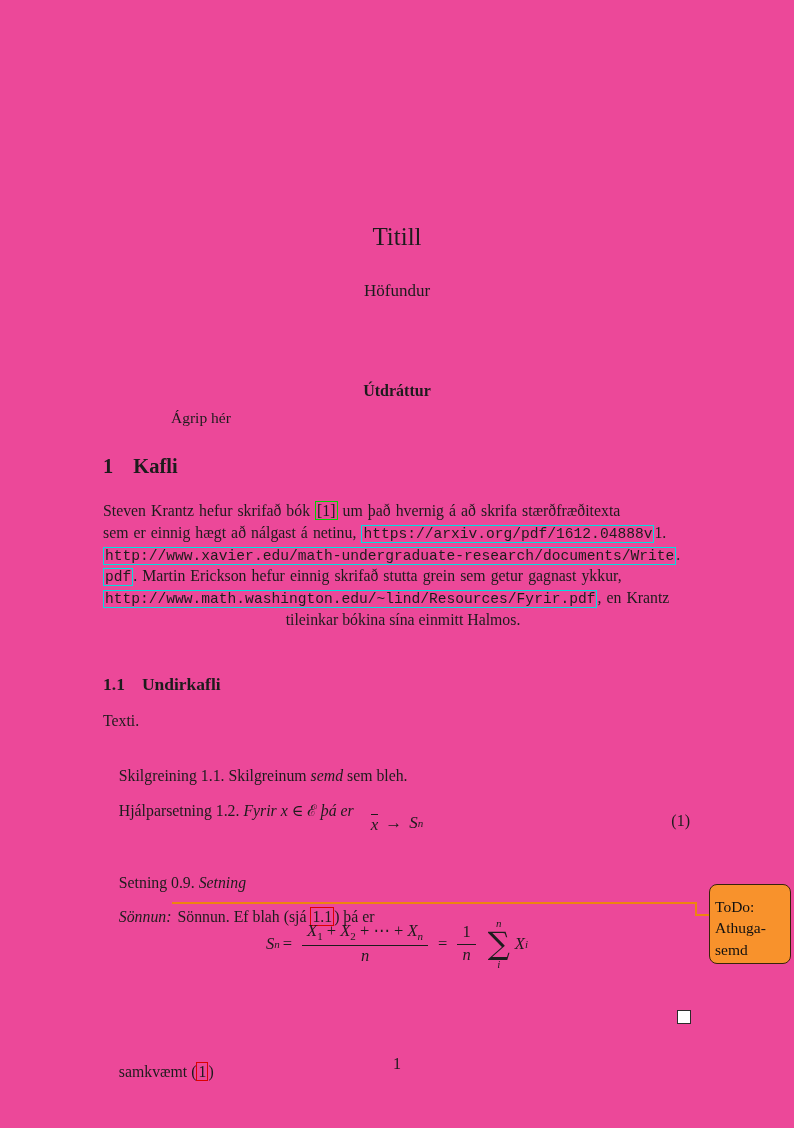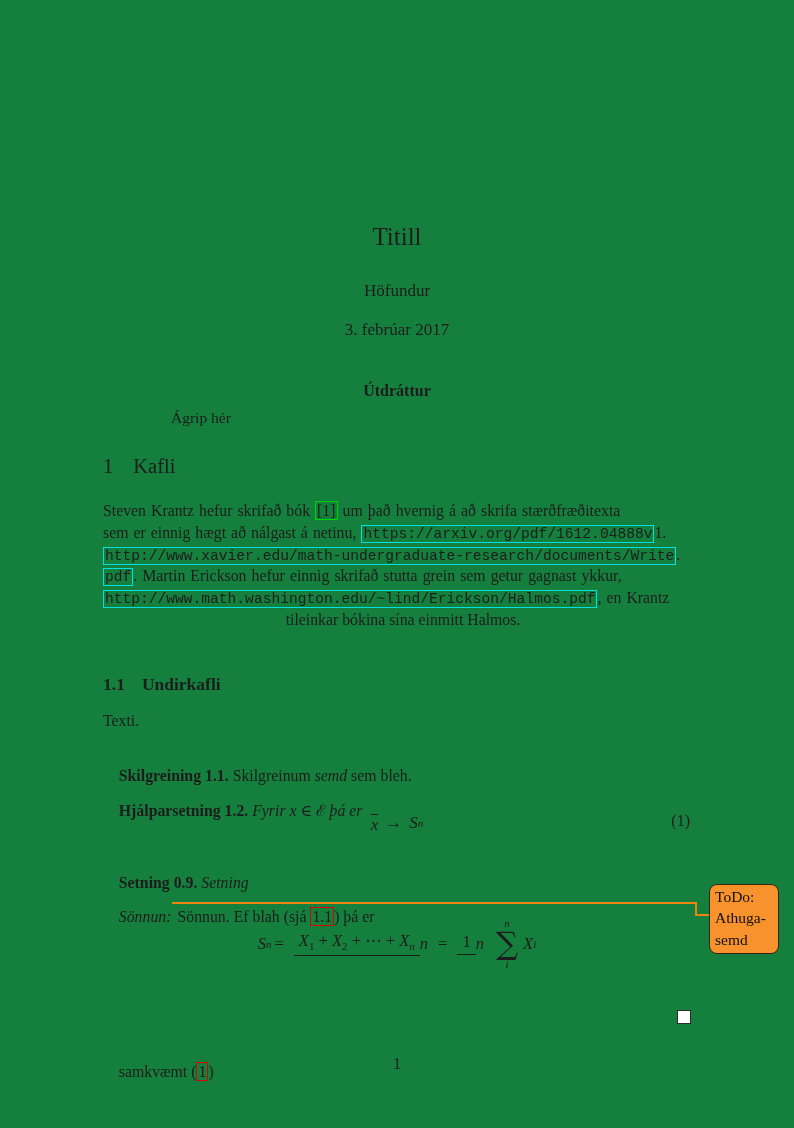--- a/index.html
+++ b/index.html
@@ -1,116 +1,115 @@
 <!DOCTYPE html>
 <html style="--url-border: #00e0e0; --cite-border: #00d400; --ref-border: #dd0000; --todo-fill: #f8922c; --todo-border: #38230a; --todo-line: #ee8410;"><head>
 <meta charset="utf-8">
 <style>
   html, body { margin: 0; padding: 0; background: #ffffff; }
   .page {
     position: relative;
     width: 794px;
     height: 1128px;
-    background: #15803d;
+    background: #ec4899;
     overflow: hidden;
     font-family: "Liberation Serif", "DejaVu Serif", serif;
     color: #1c1c1c;
   }
   .center { position: absolute; left: 0; width: 794px; text-align: center; }
 
   .doc-title  { top: 223px; font-size: 25px; }
   .doc-author { top: 281px; font-size: 17px; }
   .doc-date   { top: 320px; font-size: 17px; }
 
   .abs-head { top: 382px; font-size: 16px; font-weight: bold; }
   .abs-body { position: absolute; left: 171px; top: 409px; font-size: 15.5px; }
 
-  .sec  { position: absolute; left: 103px; top: 455px; font-size: 20.5px; font-weight: normal; }
+  .sec  { position: absolute; left: 103px; top: 455px; font-size: 20.5px; font-weight: bold; }
   .sec-num { margin-right: 20px; }
   .subsec { position: absolute; left: 103px; top: 674px; font-size: 17.5px; font-weight: bold; }
   .subsec-num { margin-right: 17px; }
 
   .para { position: absolute; left: 103px; top: 500px; width: 600px; font-size: 15.8px; }
   .pline { height: 21.8px; line-height: 21.8px; white-space: pre; word-spacing: 1.1px; }
   .pline.last { word-spacing: normal; text-align: center; }
 
   .urlbox {
     font-family: "Liberation Mono", "DejaVu Sans Mono", monospace;
     font-size: 14.6px;
     border: 1.5px solid var(--url-border);
     padding: 0px 1px;
   }
   .citebox { border: 1.5px solid var(--cite-border); padding: 0 1px; }
   .refbox  { border: 1.2px solid var(--ref-border); padding: 0 1px; }
 
   .bodyline { position: absolute; left: 103px; font-size: 15.8px; line-height: 21px; white-space: pre; }
-  .thmhead { font-weight: bold; }
+  .thmhead { font-weight: normal; }
   .em { font-style: italic; }
   .mi { font-style: italic; }
 
   .msub { font-size: 11px; font-style: italic; vertical-align: -3.5px; }
   .msubd { font-size: 11px; font-style: normal; vertical-align: -3.5px; }
 
   .eq1row { position: absolute; left: 0; top: 810px; width: 794px; height: 26px;
             display: flex; align-items: center; justify-content: center; font-size: 17px; }
   .eqnum { position: absolute; right: 104px; top: 812px; font-size: 16px; }
   .xbar { display: inline-block; border-top: 1.4px solid #1c1c1c; padding-top: 1px; line-height: 1; }
   .arrow { margin: 0 7px; }
 
   .eq2row { position: absolute; left: 0; top: 913px; width: 794px; height: 62px;
             display: flex; align-items: center; justify-content: center; font-size: 16.5px; }
-  .frac { display: inline-flex; align-items: center; margin: 8px 7px; }
+  .frac { display: inline-flex; flex-direction: column; align-items: center; margin: 8px 7px; }
   .frac .num { border-bottom: 1.3px solid #1c1c1c; padding: 0 5px 2px 5px; line-height: 1.15; }
   .frac .den { padding-top: 1px; line-height: 1.15; }
   .sum { display: inline-flex; flex-direction: column; align-items: center; margin: 0 5px; line-height: 1; }
   .sum .lim { font-size: 11px; font-style: italic; line-height: 1; }
   .sum .sigma { font-size: 31px; line-height: 0.95;
                 font-family: "DejaVu Serif", "DejaVu Sans", serif; font-style: normal; }
   .eqsign { margin: 0 3px; }
 
   .proof-label { font-style: italic; margin-right: 6px; }
 
   .todo-note {
-    position: absolute; left: 709px; top: 884px; width: 70px; box-sizing: border-box;
+    position: absolute; left: 709px; top: 884px; width: 82px; box-sizing: border-box;
     background: var(--todo-fill); border: 1.6px solid var(--todo-border);
-    border-radius: 8px; padding: 1px 5px 3px 5px;
+    border-radius: 8px; padding: 11px 5px 3px 5px;
     font-size: 15.5px; line-height: 21.3px; color: #101010;
   }
   .todo-line { position: absolute; background: var(--todo-line); }
   .tl-underline { left: 172px; top: 902px; width: 525px; height: 2px; }
   .tl-vert     { left: 695px; top: 902px; width: 2px;  height: 14px; }
   .tl-stub     { left: 695px; top: 914px; width: 15px; height: 2px; }
 
   .qed { position: absolute; left: 677px; top: 1010px; width: 12px; height: 12px;
          border: 1.6px solid #2b2b2b; background: #ffffff; }
 
   .pageno { top: 1055px; font-size: 16px; }
 </style>
 </head>
 <body>
 
 <div class="page">
 
   <div class="center doc-title">Titill</div>
   <div class="center doc-author">Höfundur</div>
-  <div class="center doc-date">3. febrúar 2017</div>
 
   <div class="center abs-head">Útdráttur</div>
   <div class="abs-body">Ágrip hér</div>
 
   <div class="sec">
     <span class="sec-num">1</span><span>Kafli</span>
   </div>
 
   <div class="para">
     <div class="pline"><span>Steven Krantz hefur skrifað bók </span><span class="citebox">[1]</span><span> um það hvernig á að skrifa stærðfræðitexta</span></div>
     <div class="pline"><span>sem er einnig hægt að nálgast á netinu, </span><span class="urlbox">https://arxiv.org/pdf/1612.04888v</span><span>1.</span></div>
     <div class="pline"><span class="urlbox">http://www.xavier.edu/math-undergraduate-research/documents/Write</span><span>.</span></div>
     <div class="pline"><span class="urlbox">pdf</span><span>. Martin Erickson hefur einnig skrifað stutta grein sem getur gagnast ykkur,</span></div>
-    <div class="pline"><span class="urlbox">http://www.math.washington.edu/~lind/Erickson/Halmos.pdf</span><span>, en Krantz</span></div>
+    <div class="pline"><span class="urlbox">http://www.math.washington.edu/~lind/Resources/Fyrir.pdf</span><span>, en Krantz</span></div>
     <div class="pline last"><span>tileinkar bókina sína einmitt Halmos.</span></div>
   </div>
 
   <div class="subsec">
     <span class="subsec-num">1.1</span><span>Undirkafli</span>
   </div>
 
   <div class="bodyline" style="top:710px;">Texti.</div>
 
   <div class="bodyline" style="top:744px;">

